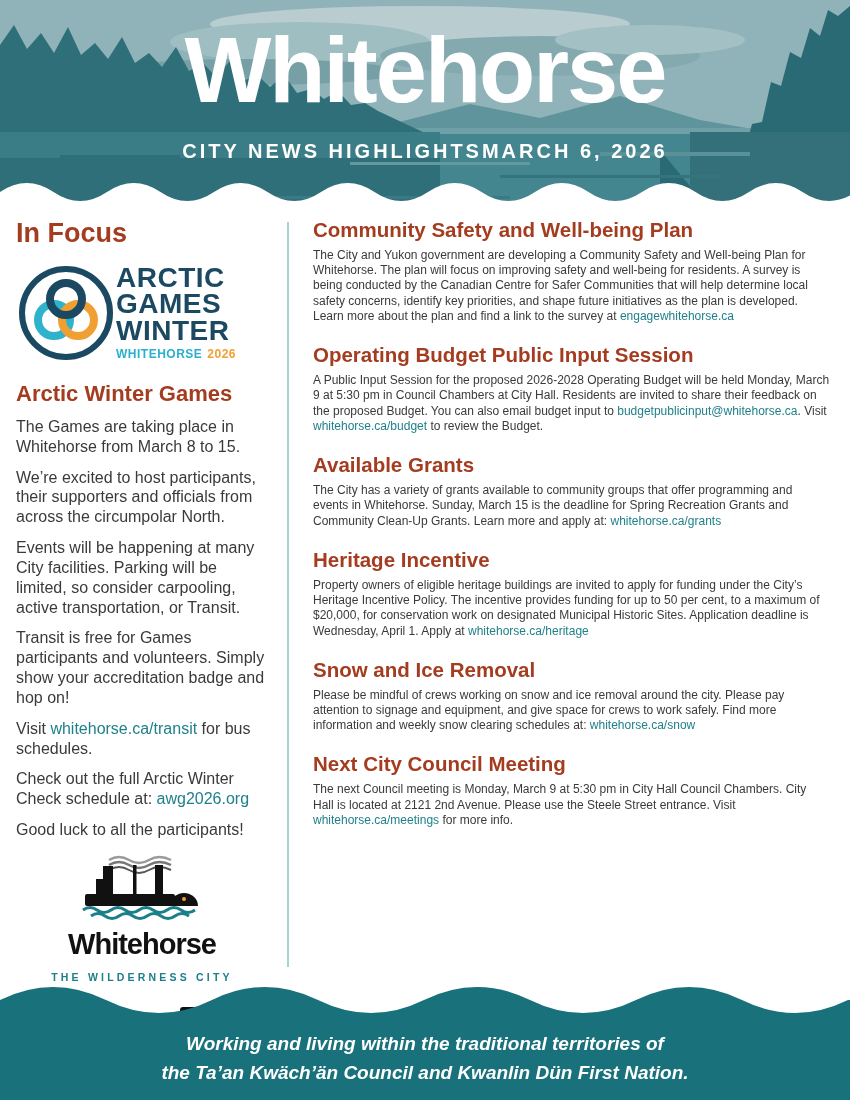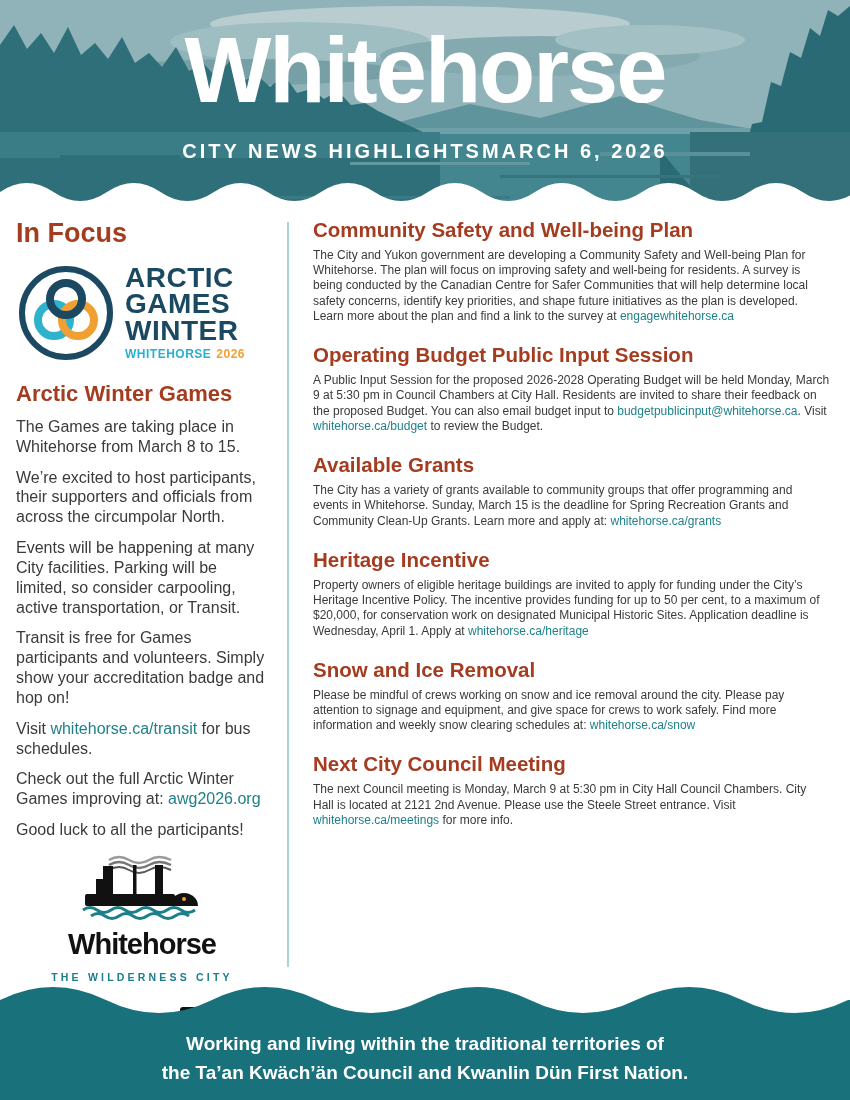--- a/index.html
+++ b/index.html
@@ -11,21 +11,21 @@
   .hero svg{position:absolute;left:0;top:0;}
   .hero-title{position:absolute;left:0;top:24px;width:850px;text-align:center;
     color:#ffffff;font-size:92px;font-weight:bold;letter-spacing:-2px;line-height:1;}
   .hero-sub{position:absolute;left:0;top:140px;width:850px;display:flex;justify-content:center;
     color:#ffffff;font-size:20px;font-weight:bold;letter-spacing:3px;}
 
   
   .sidebar{position:absolute;left:16px;top:218px;width:252px;}
   .infocus{color:#a43c20;font-size:27px;font-weight:bold;margin:0 0 14px 0;}
   .awg{display:flex;align-items:center;margin-bottom:12px;}
-  .awg-text{margin-left:9px;}
+  .awg-text{}
   .awg-word{color:#1b4962;font-size:28px;font-weight:bold;line-height:.93;letter-spacing:.5px;}
   .awg-sub{margin-top:3px;font-size:12px;font-weight:bold;letter-spacing:.5px;}
   .awg-city{color:#2ab0cf;}
   .awg-year{color:#f0a032;margin-left:5px;}
   .side-h{color:#a43c20;font-size:22px;font-weight:bold;margin:18px 0 10px 0;}
   .sidebar p{margin:0 0 11px 0;color:#3a3a3a;font-size:16px;line-height:1.24;}
   a.lnk{color:#1f808a;text-decoration:none;cursor:pointer;}
   .boat-wrap{margin-top:12px;text-align:center;}
   .wordmark{font-size:29px;font-weight:bold;color:#111111;letter-spacing:-1px;line-height:1;margin-top:2px;}
   .tagline{font-size:10.5px;font-weight:bold;color:#1b7f8a;letter-spacing:3.2px;margin-top:12px;}
@@ -41,21 +41,21 @@
   
   .divider{position:absolute;left:287px;top:222px;width:2px;height:745px;background:#a9d2d5;}
 
   
   .main{position:absolute;left:313px;top:218px;width:517px;}
   .news{margin-bottom:19px;}
   .red-h{color:#a43c20;font-size:20.5px;font-weight:bold;margin:0 0 6px 0;}
   .news p{margin:0;color:#3a3a3a;font-size:12px;line-height:1.27;}
 
   
-  .footer{position:absolute;left:0;top:986px;width:850px;height:114px;}
+  .footer{position:absolute;left:0;top:986px;width:850px;height:114px;font-style:italic;}
   .footer svg{position:absolute;left:0;top:0;}
   .footer-text{position:absolute;left:0;top:44px;width:850px;text-align:center;
     color:#ffffff;font-size:19px;font-weight:bold;line-height:1.5;}
 </style>
 </head>
 <body>
 
 <div class="page">
 
   <div class="hero">
@@ -108,21 +108,21 @@
       </div>
     </div>
 
     <div class="side-h">Arctic Winter Games</div>
 
     <p>The Games are taking place in Whitehorse from March 8 to 15.</p>
     <p>We’re excited to host participants, their supporters and officials from across the circumpolar North.</p>
     <p>Events will be happening at many City facilities. Parking will be limited, so consider carpooling, active transportation, or Transit.</p>
     <p>Transit is free for Games participants and volunteers. Simply show your accreditation badge and hop on!</p>
     <p><span>Visit </span><a class="lnk">whitehorse.ca/transit</a><span> for bus schedules.</span></p>
-    <p><span>Check out the full Arctic Winter Games improving at: </span><a class="lnk">awg2026.org</a></p>
+    <p><span>Check out the full Arctic Winter Check schedule at: </span><a class="lnk">awg2026.org</a></p>
     <p>Good luck to all the participants!</p>
 
     <div class="boat-wrap">
       <svg width="150" height="72" viewBox="0 0 150 72">
         <path d="M42,8 q10,-6 20,0 q10,6 20,0 q10,-6 22,0" fill="none" stroke="#9a9a9a" stroke-width="2.5"></path>
         <path d="M42,13 q10,-6 20,0 q10,6 20,0 q10,-6 22,0" fill="none" stroke="#777777" stroke-width="2.5"></path>
         <path d="M42,18 q10,-6 20,0 q10,6 20,0 q10,-6 22,0" fill="none" stroke="#555555" stroke-width="2"></path>
         <rect x="36" y="14" width="10" height="28" fill="#111"></rect>
         <rect x="29" y="27" width="17" height="15" fill="#111"></rect>
         <rect x="66" y="13" width="3.5" height="29" fill="#111"></rect>

